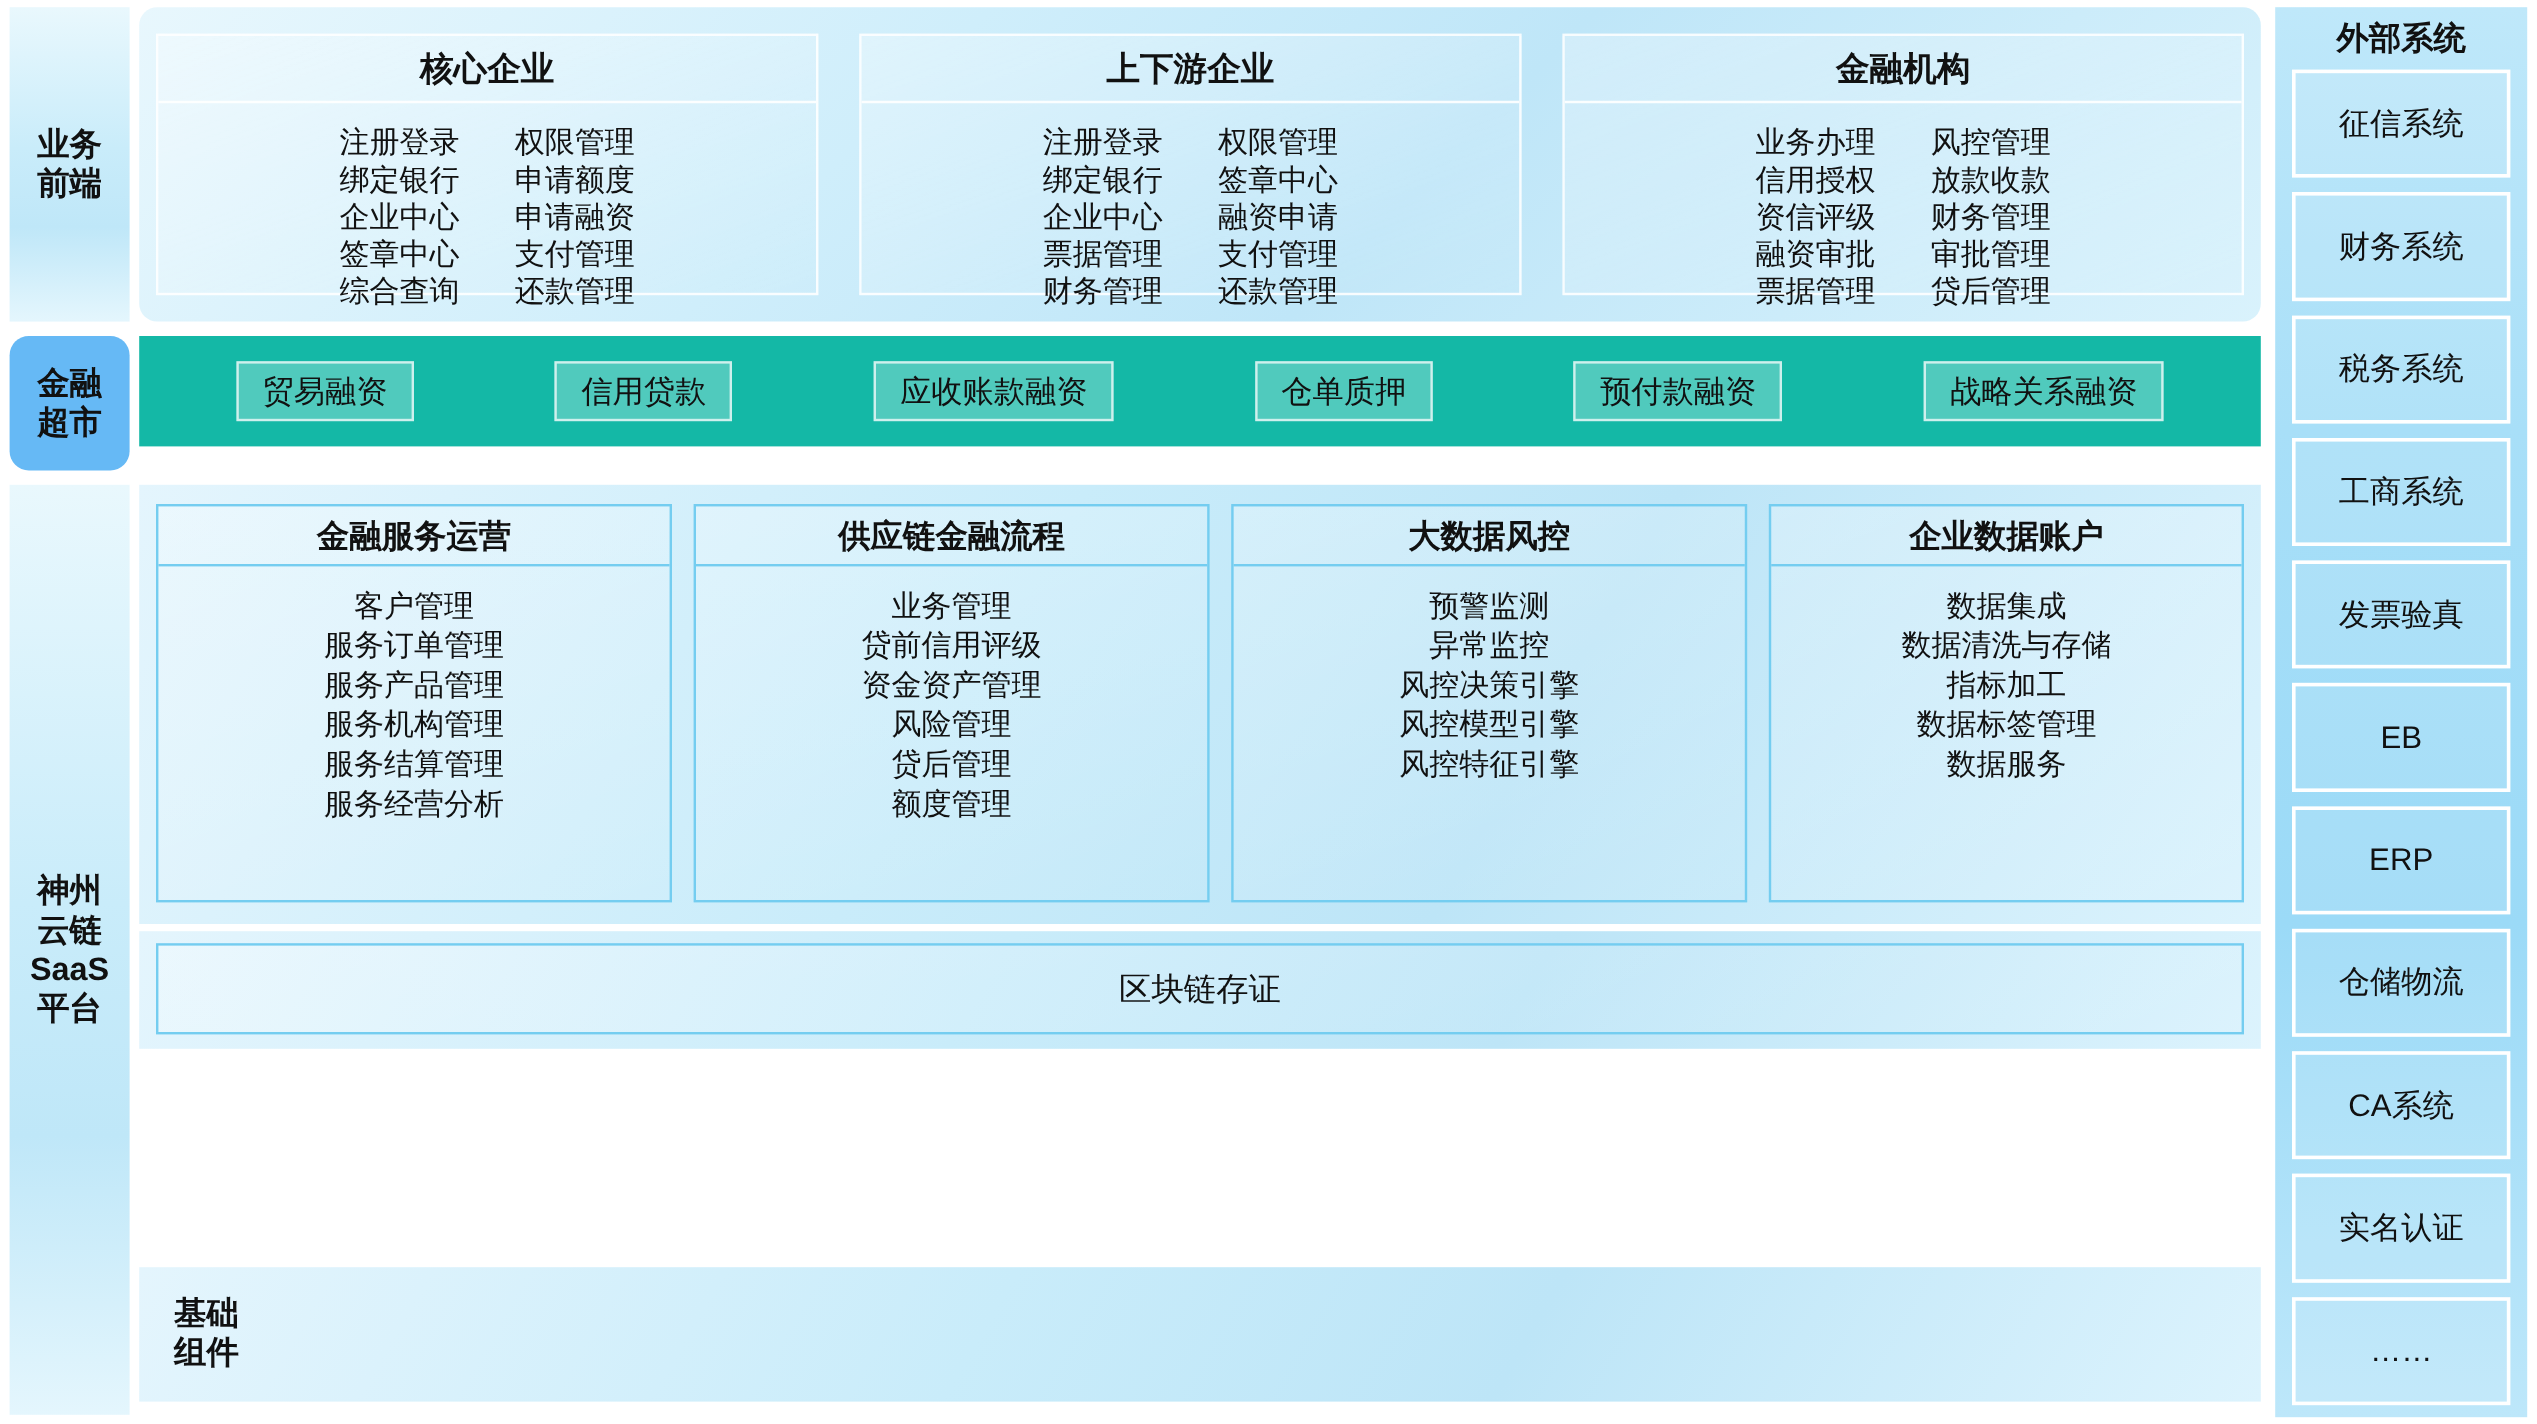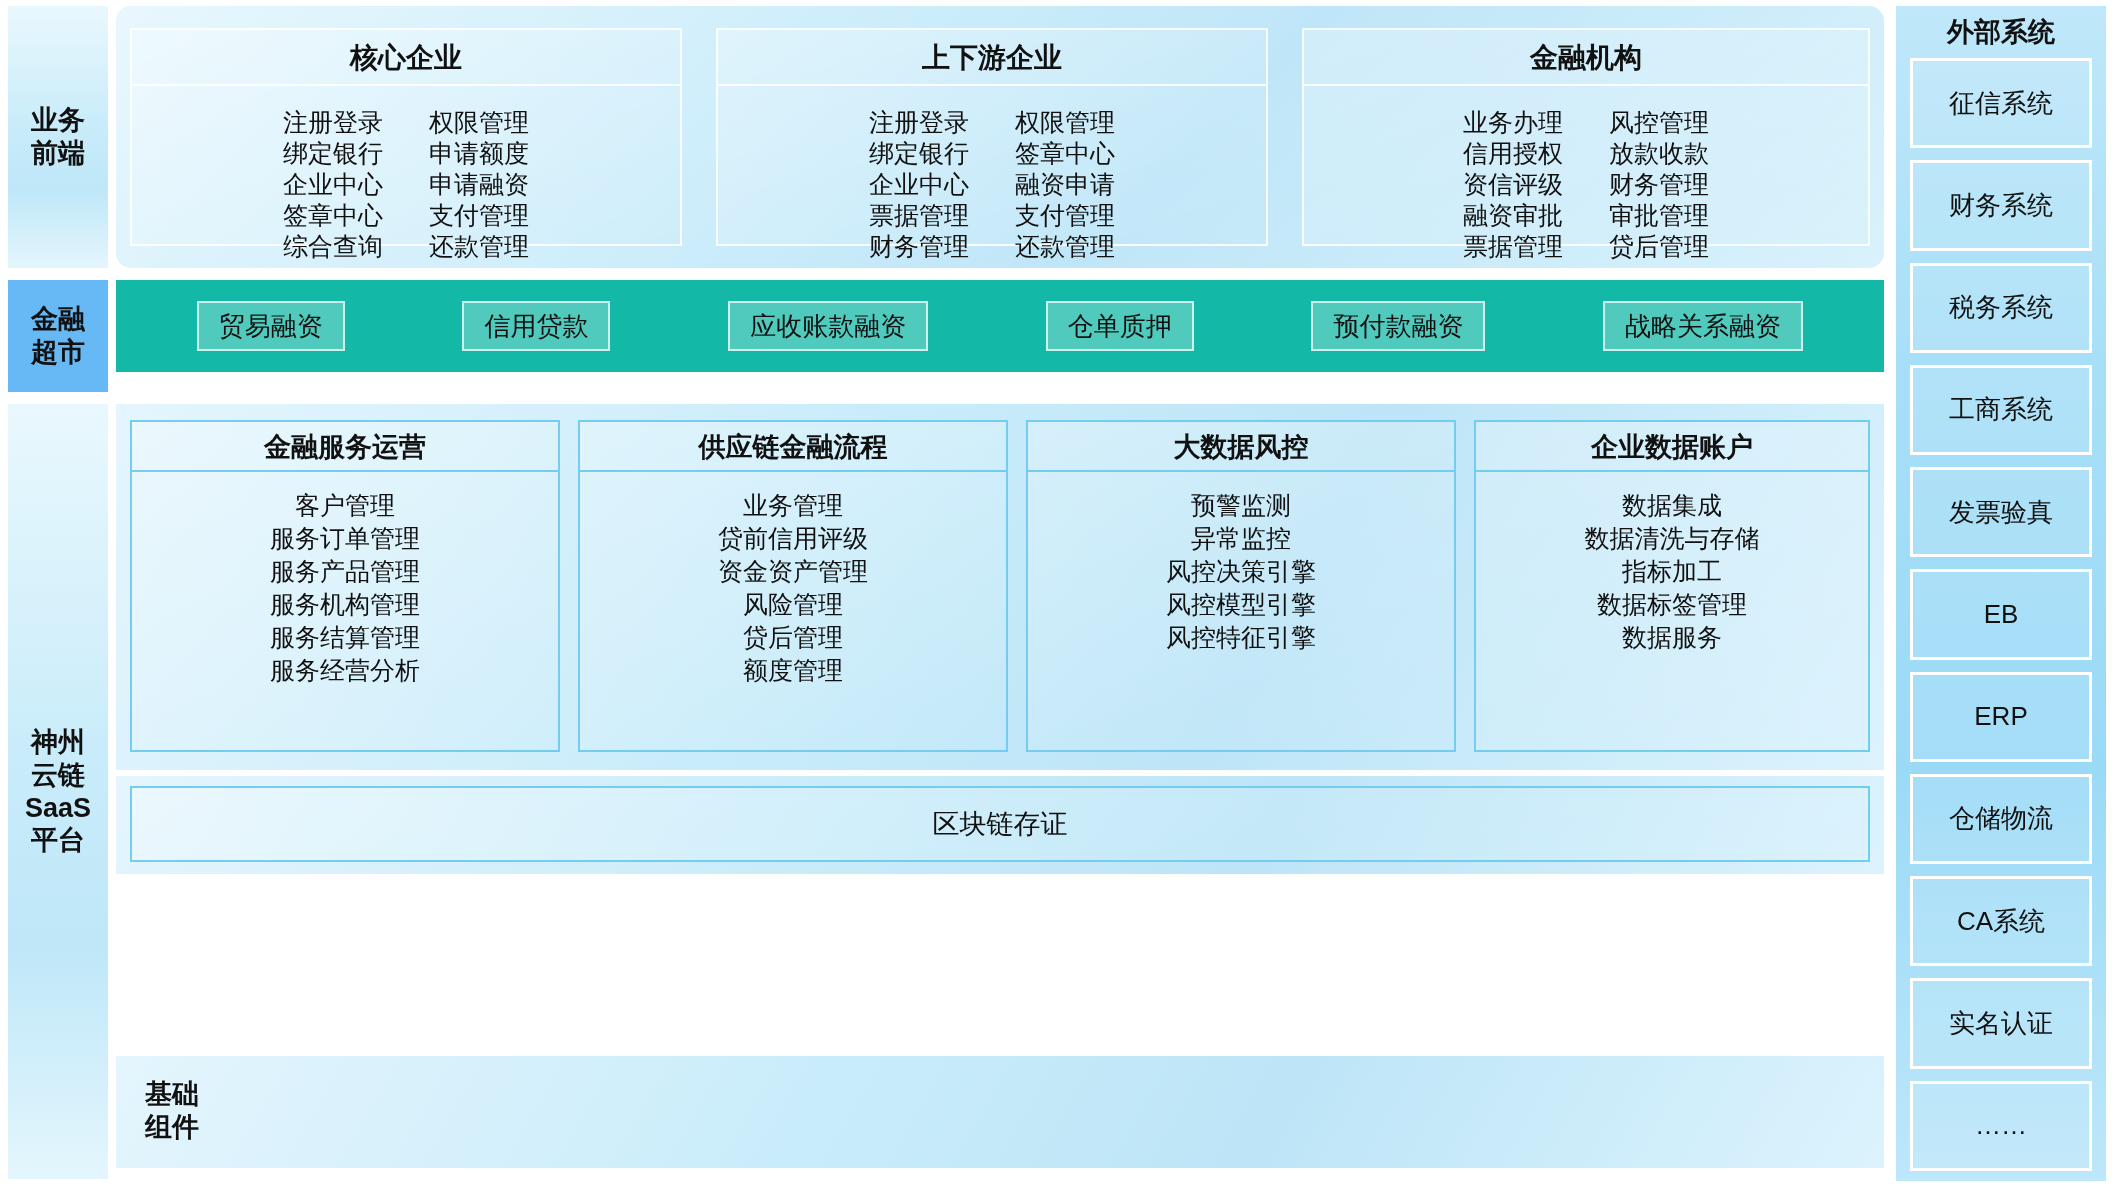--- a/index.html
+++ b/index.html
@@ -43,30 +43,30 @@
     position:absolute;top:22px;height:218px;box-sizing:border-box;
     border:2px solid rgba(255,255,255,0.85);
     background:linear-gradient(160deg,rgba(255,255,255,0.30),rgba(255,255,255,0.02));
   }
   .roleCard .roleTitle{
     height:56px;line-height:56px;text-align:center;
     font-size:28px;font-weight:bold;
     border-bottom:2px solid rgba(255,255,255,0.9);
     box-sizing:border-box;
   }
-  .roleCols{display:flex;justify-content:center;gap:46px;padding-top:21px;}
+  .roleCols{display:flex;justify-content:center;gap:46px;padding-top:2px;margin-top:16px;}
   .roleCols .col{display:flex;flex-direction:column;gap:1px;}
   .roleCols .col span{font-size:25px;line-height:30px;white-space:nowrap;}
 
   #role0{left:14px;width:552px;}
   #role1{left:600px;width:552px;}
   #role2{left:1186px;width:568px;}
 
   
-  #fin-label{left:8px;top:280px;width:100px;height:112px;font-size:27px;background:#66b9f5;}
+  #fin-label{left:8px;top:280px;width:100px;height:112px;font-size:27px;background:#66b9f5;border-radius:16px;}
   #fin-panel{left:116px;top:280px;width:1768px;height:92px;background:#14b8a6;}
   .finChips{position:absolute;inset:0;display:flex;align-items:center;padding:0 22px;}
   .finChip{
     box-sizing:border-box;
     border:2px solid rgba(255,255,255,0.72);
     background:rgba(255,255,255,0.26);
     height:50px;line-height:46px;text-align:center;
     font-size:26px;white-space:nowrap;padding:0 20px;
     margin:0 auto;
   }

